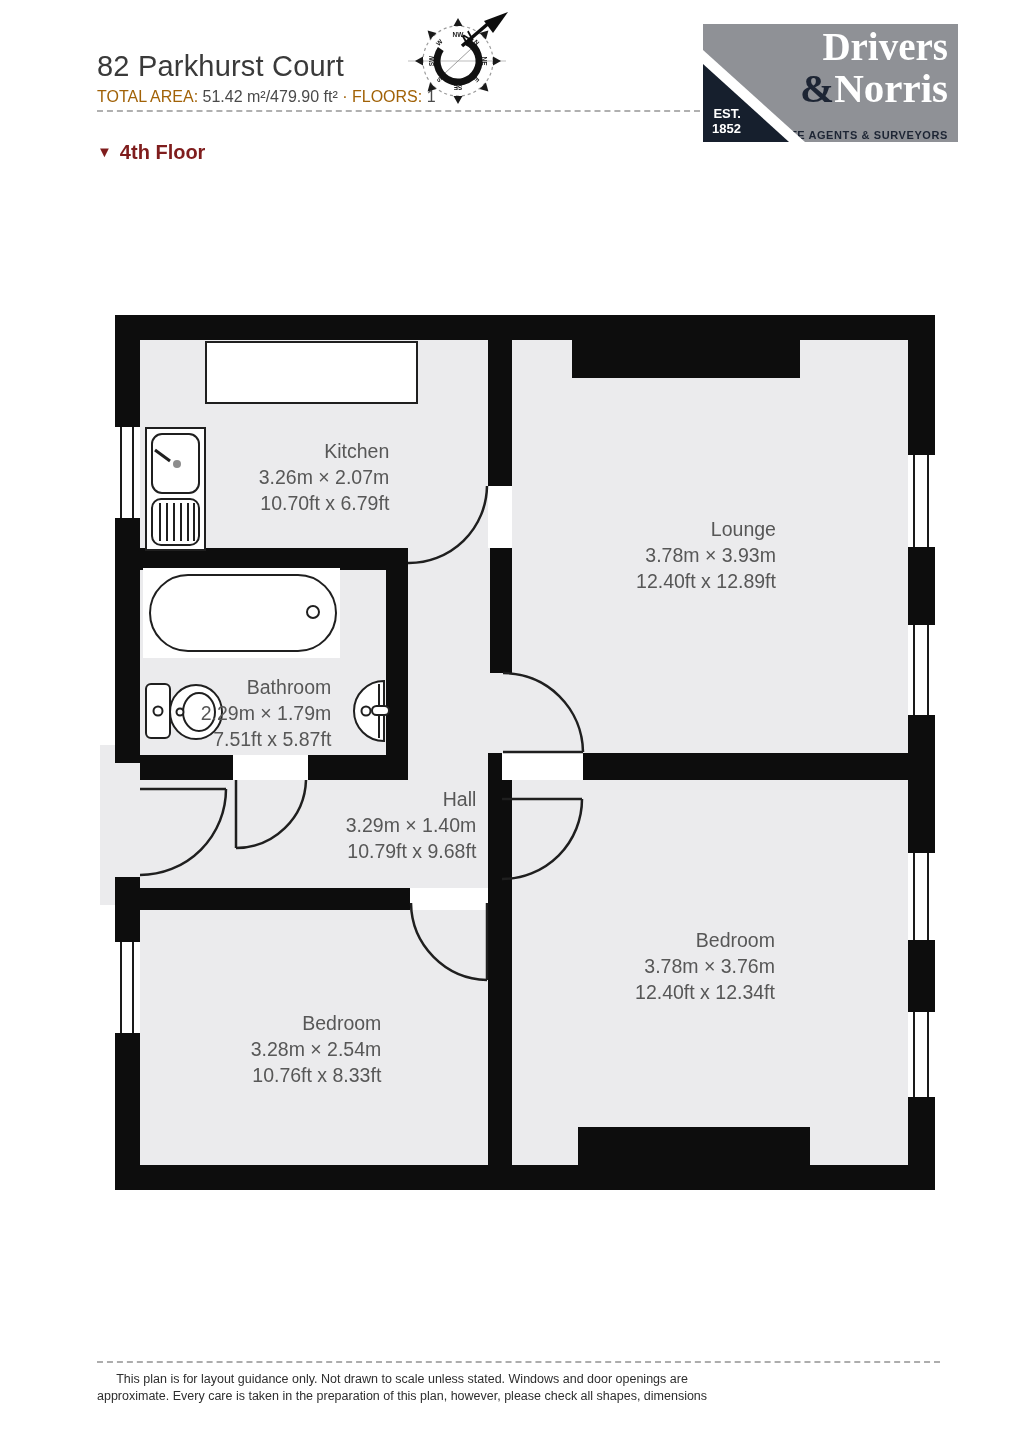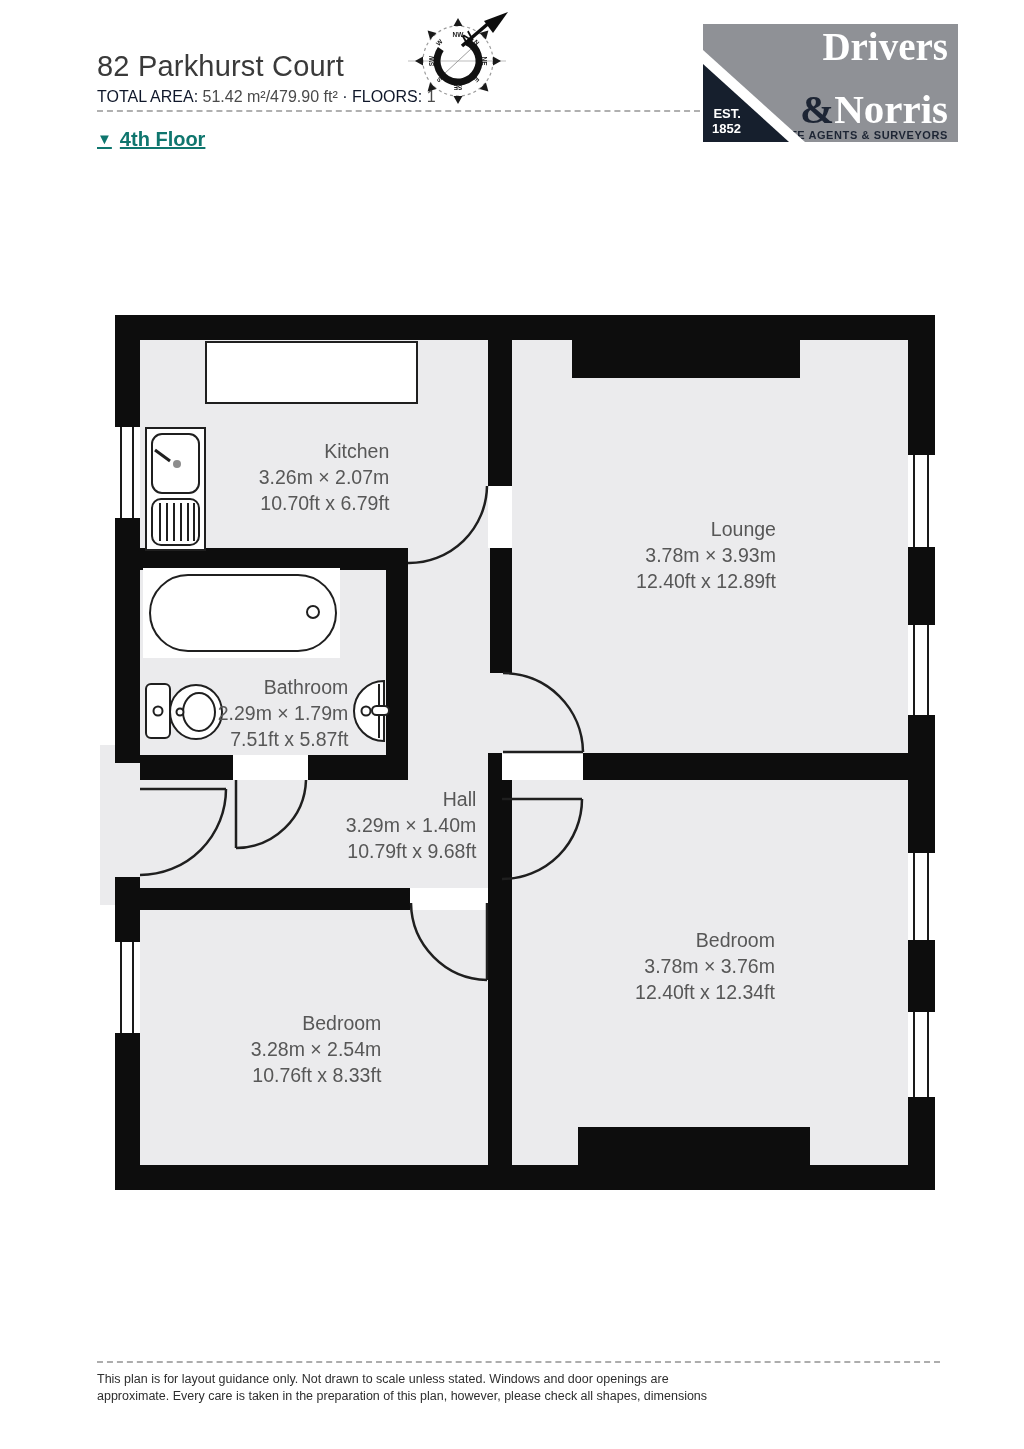--- a/index.html
+++ b/index.html
@@ -3,44 +3,44 @@
 <meta charset="utf-8">
 <style>
   html,body{margin:0;padding:0;}
   body{width:1024px;height:1449px;position:relative;background:#ffffff;
        font-family:"Liberation Sans","DejaVu Sans",sans-serif;overflow:hidden;}
   .abs{position:absolute;}
 
   
   #title{left:97px;top:50px;font-size:29px;color:#3a3a3a;letter-spacing:.2px;}
   #meta{left:97px;top:88px;font-size:16px;color:#4a4a4a;}
-  #meta .lbl{color:#0f172a;}
+  #meta .lbl{color:#a16207;}
   #header-dash{left:97px;top:110px;width:603px;border-top:2px dashed #b0b0b0;}
-  #floor-label{left:97px;top:128px;font-size:20px;font-weight:bold;color:#0f766e;text-decoration:underline;}
+  #floor-label{left:97px;top:141px;font-size:20px;font-weight:bold;color:#7f1d1d;}
   #floor-label .tri{font-size:15px;position:relative;top:-2px;margin-right:8px;}
 
   
   #logo{left:703px;top:24px;width:255px;height:118px;background:#8f9196;}
   #logo .txt{position:absolute;right:10px;top:2px;text-align:right;
              font-family:"Liberation Serif","DejaVu Serif",serif;font-weight:bold;color:#ffffff;}
   #logo .l1{font-size:39px;line-height:42px;}
-  #logo .l2{font-size:41px;line-height:40px;margin-top:21px;}
+  #logo .l2{font-size:41px;line-height:40px;}
   #logo .amp{color:#1d2534;}
   #logo .tag{position:absolute;right:10px;top:105px;font-family:"Liberation Sans",sans-serif;
              font-size:11px;font-weight:bold;color:#1d2534;letter-spacing:.6px;}
   #logo .est{position:absolute;left:9px;top:82px;color:#ffffff;font-family:"Liberation Sans",sans-serif;
              font-size:13px;font-weight:bold;line-height:15px;text-align:right;}
 
   
   .room-label{position:absolute;transform:translateX(-50%);text-align:right;
               color:#575757;font-size:19.5px;line-height:26px;white-space:nowrap;}
 
   
   #footer-dash{left:97px;top:1361px;width:843px;border-top:2px dashed #adadad;}
-  #footer-text{left:97px;top:1371px;font-size:12.5px;line-height:17px;color:#2e2e2e;}
+  #footer-text{left:97px;top:1371px;font-size:12.5px;line-height:17px;color:#2e2e2e;text-align:center;}
 </style>
 </head>
 <body>
 
 <div class="abs" id="title">82 Parkhurst Court</div>
 
 <div class="abs" id="meta">
   <span class="lbl">TOTAL AREA:</span>
   <span>51.42 m²/479.90 ft²</span>
   <span class="lbl">·</span>
@@ -228,21 +228,21 @@
 <div class="room-label" style="left:324px;top:438px;">
   <div>Kitchen</div>
   <div>3.26m × 2.07m</div>
   <div>10.70ft x 6.79ft</div>
 </div>
 <div class="room-label" style="left:706px;top:516px;">
   <div>Lounge</div>
   <div>3.78m × 3.93m</div>
   <div>12.40ft x 12.89ft</div>
 </div>
-<div class="room-label" style="left:283px;top:674px;">
+<div class="room-label" style="left:266px;top:674px;">
   <div>Bathroom</div>
   <div>2.29m × 1.79m</div>
   <div>7.51ft x 5.87ft</div>
 </div>
 <div class="room-label" style="left:411px;top:786px;">
   <div>Hall</div>
   <div>3.29m × 1.40m</div>
   <div>10.79ft x 9.68ft</div>
 </div>
 <div class="room-label" style="left:705px;top:927px;">

